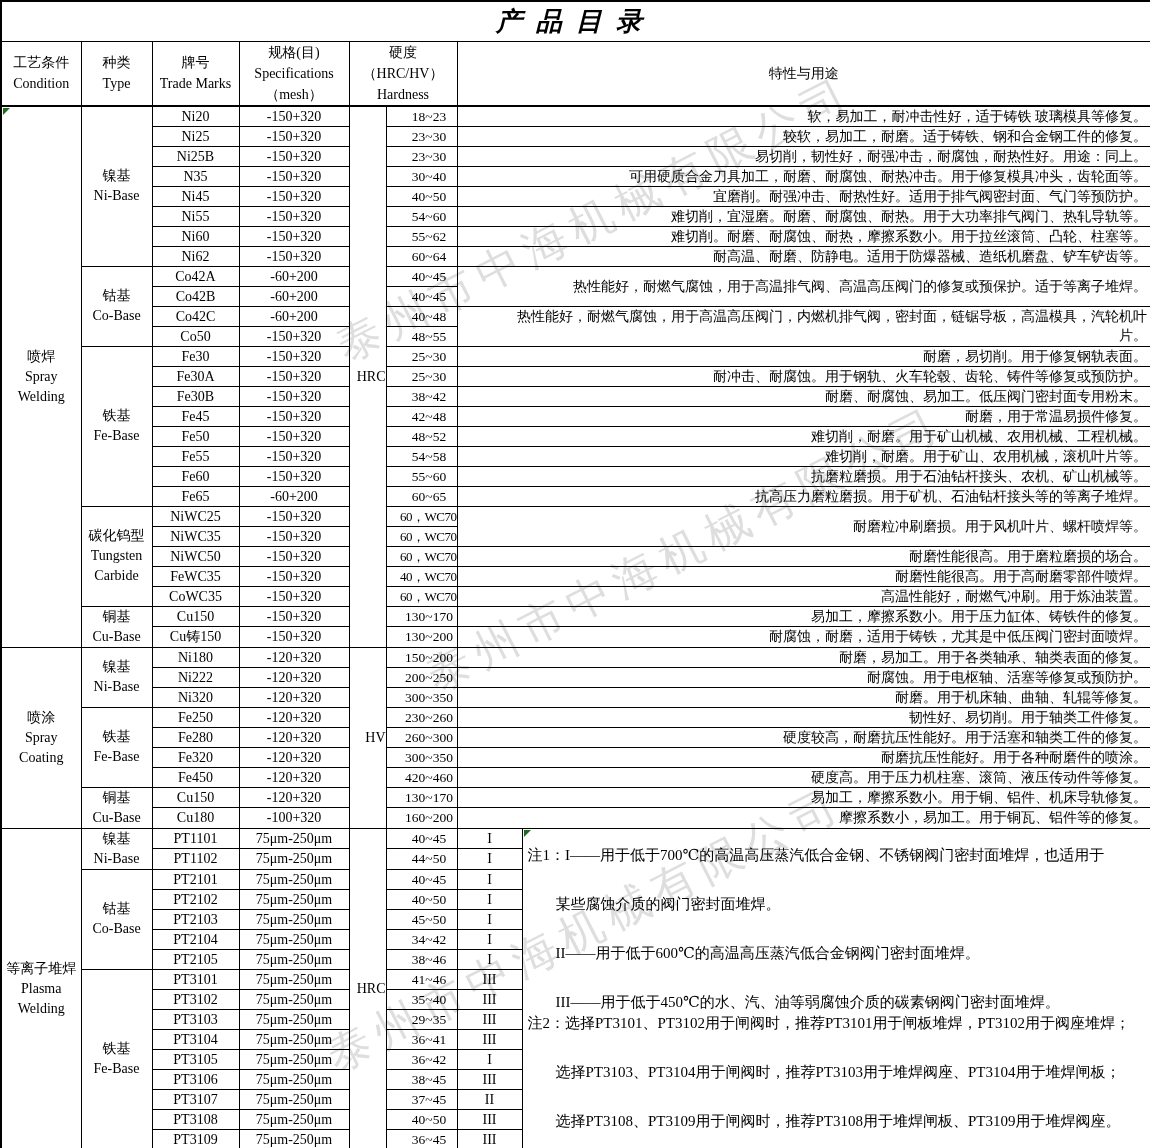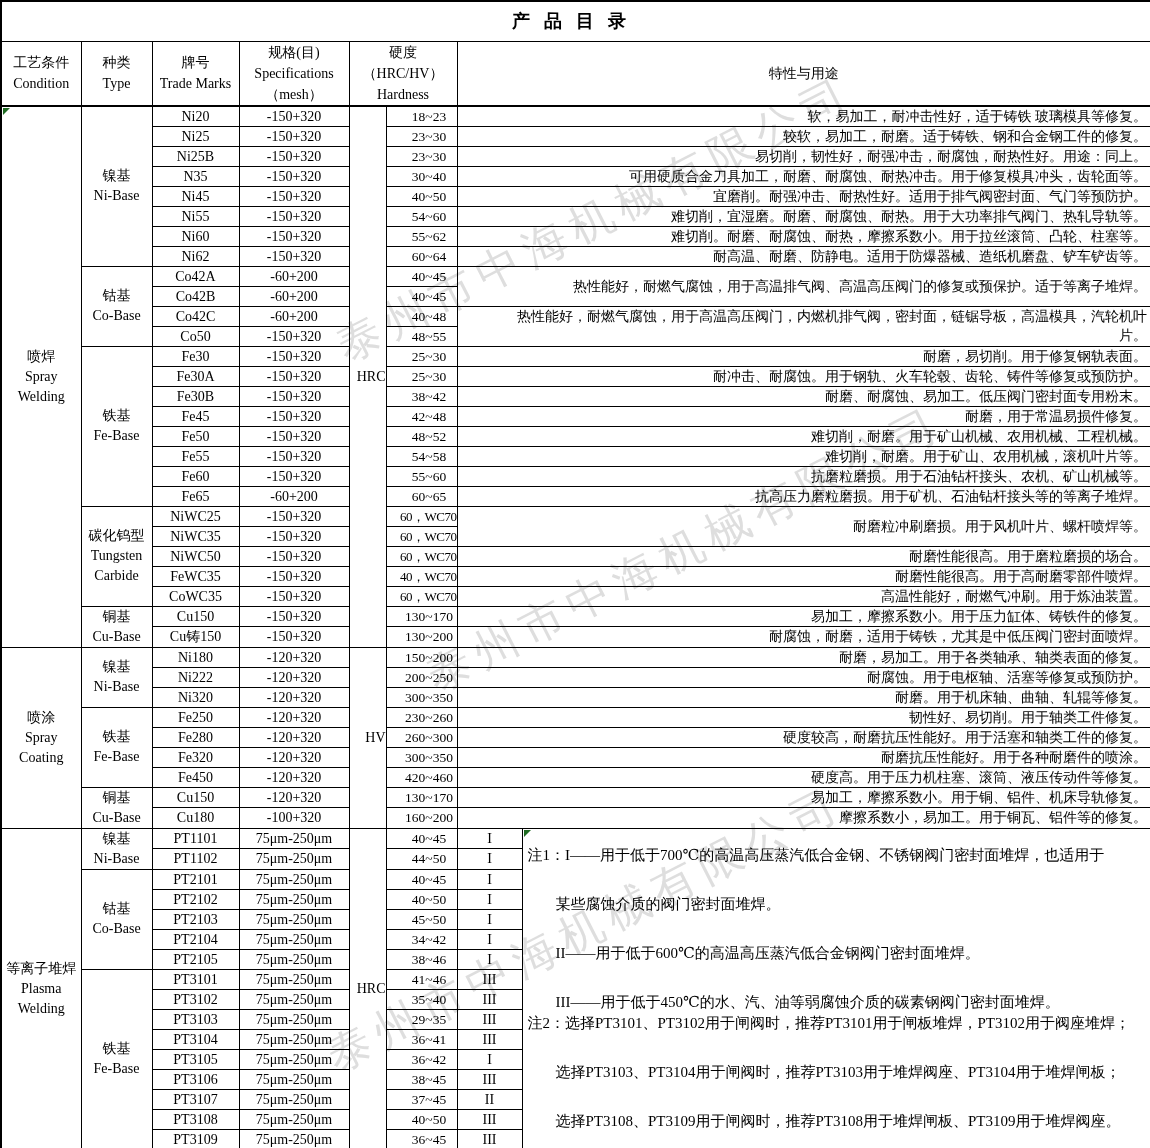--- a/index.html
+++ b/index.html
@@ -11,21 +11,21 @@
   #wm1{left:340px;top:320px;}
   #wm2{left:430px;top:650px;}
   #wm3{left:330px;top:1030px;}
   table{position:relative;z-index:1;width:1150px;border-collapse:collapse;table-layout:fixed;
         background:transparent;border:2px solid #000;}
   td{border:1px solid #000;padding:0;text-align:center;vertical-align:middle;
      font-size:14px;line-height:19px;overflow:hidden;white-space:nowrap;background:transparent;}
   tr.title-row{height:40px;}
   tr.head-row{height:48px;}
   tr.data-row{height:20px;}
-  td.title{font-size:18px;font-weight:bold;letter-spacing:14px;padding-left:0;}
+  td.title{font-size:26px;font-weight:bold;letter-spacing:14px;padding-left:0;font-style:italic;}
   tr.head-row td{font-size:14px;line-height:21px;border-bottom:2px solid #000;}
   td.cond,td.type{font-size:14px;line-height:20px;}
   td.scale{font-size:14px;text-align:right;}
   td.hard{font-size:13.5px;padding-left:15px;}
   td.hard.tight{text-align:right;padding-left:2px;font-size:13px;letter-spacing:-0.5px;}
   td.desc{text-align:right;padding:0 3px;font-size:14px;line-height:19px;}
   td.grade{font-size:14px;}
   td.notes{text-align:left;vertical-align:middle;padding-left:5px;font-size:15px;line-height:21px;}
   .note-line{white-space:nowrap;}
   .note-line.ind{padding-left:28px;margin-top:28px;}

